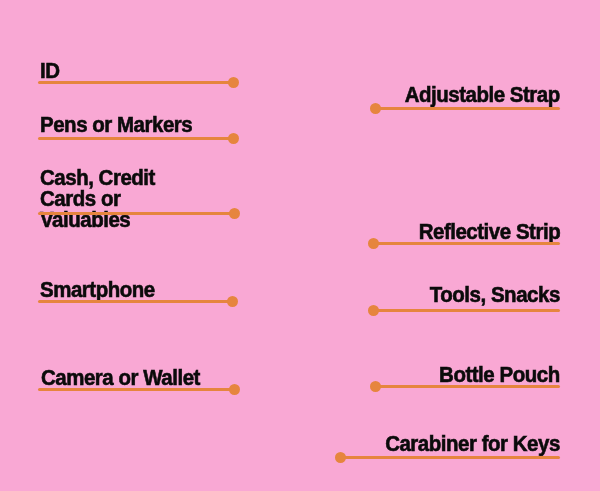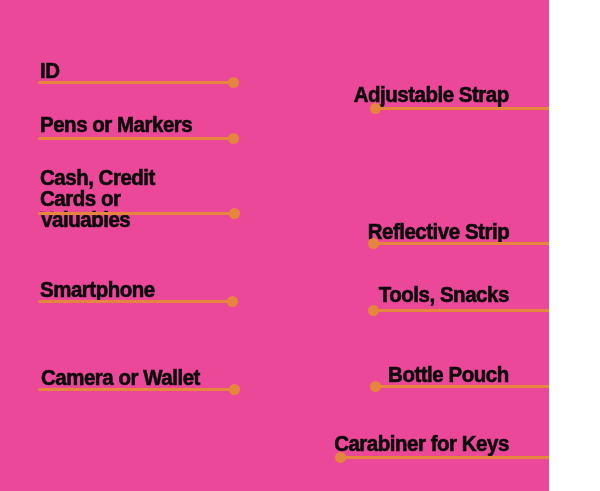--- a/index.html
+++ b/index.html
@@ -1,17 +1,17 @@
 <!DOCTYPE html>
 <html><head>
 <meta charset="utf-8">
 <style>
   html,body{margin:0;padding:0;background:#ffffff;}
   .stage{
-    position:relative;width:549px;height:491px;background:#ec4899;overflow:hidden;
+    position:relative;width:600px;height:491px;background:#f9a8d4;overflow:hidden;
     font-family:"Liberation Sans", sans-serif;
   }
   .callout-label{
     position:absolute;color:#0b0b0b;font-weight:700;font-size:22px;line-height:0.95;
     letter-spacing:-0.5px;-webkit-text-stroke:0.6px #0b0b0b;white-space:nowrap;
   }
   .callout-label.left{transform:scaleX(0.93);transform-origin:left top;}
   .callout-label.right{transform:scaleX(0.93);transform-origin:right top;text-align:right;}
   .callout-label.wrap{white-space:normal;width:178px;}
   .callout-line{position:absolute;height:3px;background:#E6853E;border-radius:2px;}

